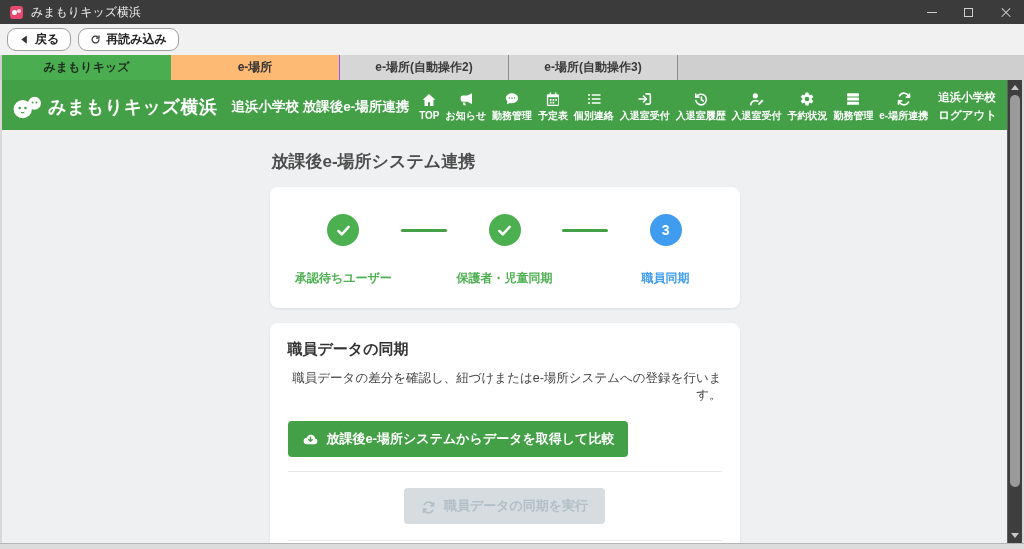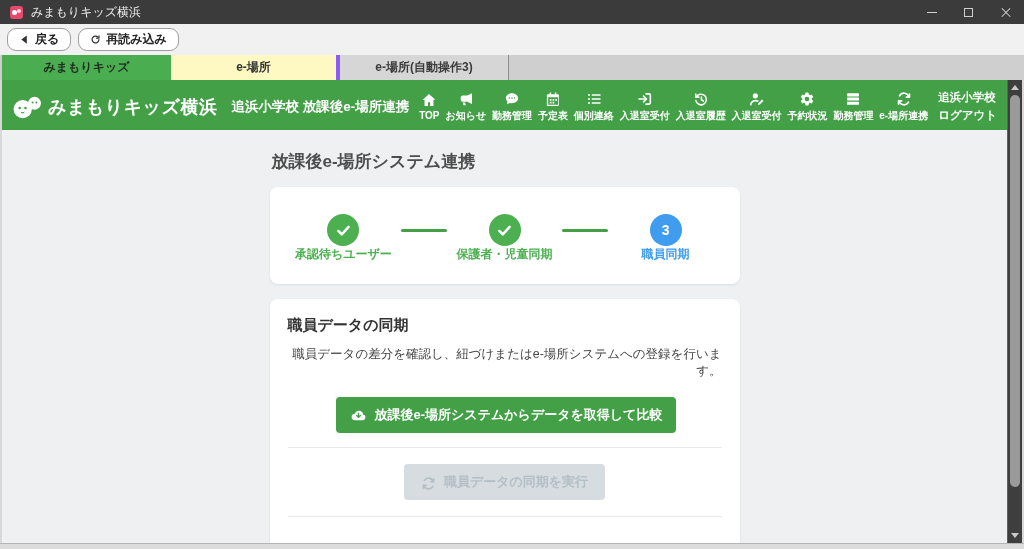--- a/index.html
+++ b/index.html
@@ -29,21 +29,21 @@
 
   
   .toolbar { height:31px; background:#f1f1f1; display:flex; align-items:center; padding-left:7px; gap:7px; }
   .tool-btn { display:inline-flex; align-items:center; gap:5px; height:23px; padding:0 11px; background:#fff; border:1px solid #9f9f9f; border-radius:9px; font-size:12px; font-weight:600; color:#222; cursor:pointer; }
   .tool-btn svg { width:11px; height:11px; color:#333; }
 
   
   .tabstrip { height:25px; background:#cfcfcf; display:flex; padding-left:2px; }
   .tab { width:169px; display:flex; align-items:center; justify-content:center; font-size:12px; font-weight:600; color:#333; cursor:pointer; white-space:nowrap; overflow:hidden; }
   .tab.green { background:#4aae50; color:#1f2d20; }
-  .tab.cream { background:#fef9c3; border-right:4px solid #8b5cf6; }
+  .tab.cream { background:#fdba74; border-right:1px solid #8b5cf6; }
   .tab.gray  { background:#d6d6d6; border-right:1px solid #8e8e8e; color:#3a3a3a; }
 
   
   .appframe { position:absolute; top:80px; bottom:6px; left:0; right:0; border-left:2px solid #d8d8d8; border-right:2px solid #d8d8d8; background:#eef0f1; }
   .appcontent { position:absolute; left:0; right:15px; top:0; bottom:0; overflow:hidden; }
   .greenline { height:3px; background:#43a047; }
 
   
   .navbar { height:47px; background:#43a047; display:flex; align-items:center; padding:0 6px 0 10px; overflow:hidden; }
   .brand { display:flex; align-items:center; gap:6px; cursor:default; flex:0 0 auto; }
@@ -62,29 +62,29 @@
   .page-title { font-size:17px; font-weight:700; color:#4d4d4d; margin:5px 0 14px 2px; }
   .card { background:#fff; border-radius:8px; box-shadow:0 1px 3px rgba(0,0,0,.08); }
 
   .stepper-card { padding:27px 16px 21px; margin-bottom:15px; }
   .stepper { display:flex; justify-content:center; align-items:flex-start; }
   .step { display:flex; flex-direction:column; align-items:center; width:118px; }
   .step-circle { width:32px; height:32px; border-radius:50%; display:flex; align-items:center; justify-content:center; color:#fff; font-weight:700; font-size:14px; }
   .step.done .step-circle { background:#4caf50; }
   .step.active .step-circle { background:#3f9cee; }
   .step-icon svg { width:19px; height:19px; }
-  .step-label { margin-top:0; font-size:12px; font-weight:600; white-space:nowrap; }
+  .step-label { margin-top:24px; font-size:12px; font-weight:600; white-space:nowrap; }
   .step.done .step-label { color:#4caf50; }
   .step.active .step-label { color:#3f9cee; font-weight:700; }
   .connector { width:46px; height:3px; border-radius:2px; background:#43a047; margin-top:15px; }
 
   .sync-card { padding:17px 18px 0; height:262px; }
   .card-title { font-size:15px; font-weight:700; color:#333; }
   .card-desc { font-size:12.5px; color:#444; margin-top:11px;text-align:right; }
-  .btn { display:inline-flex; align-items:center; border:none; cursor:pointer; font-family:inherit;margin-left:48px; }
+  .btn { display:inline-flex; align-items:center; border:none; cursor:pointer; font-family:inherit; }
   .btn svg { flex:0 0 auto; }
   .btn-fetch { gap:8px; margin-top:17px; background:#43a047; color:#fff; border-radius:4px; padding:9px 14px; font-size:13px; font-weight:700; }
   .btn-fetch svg { width:17px; height:17px; }
   .divider { border-top:1px solid #e9e9e9; margin-top:14px; }
   .divider.second { margin-top:16px; }
   .btn-exec { display:flex; gap:8px; margin:16px auto 0; background:#d6dce0; color:#b3bfc6; border-radius:4px; padding:9px 17px; font-size:13px; font-weight:700; cursor:default;align-items:flex-end; }
   .btn-exec svg { width:15px; height:15px; }
 
   
   .scrollbar { position:absolute; top:0; right:0; bottom:0; width:15px; background:#3e3e3e; border-left:1px solid #5f5f5f; cursor:default; }
@@ -140,20 +140,23 @@
 
     <div class="tab green">
       <span>みまもりキッズ</span>
     </div>
 
     <div class="tab cream">
       <span>e-場所</span>
     </div>
 
 
+    <div class="tab gray">
+      <span>e-場所(自動操作2)</span>
+    </div>
 
     <div class="tab gray">
       <span>e-場所(自動操作3)</span>
     </div>
   </div>
 
 <div class="appframe">
   <div class="appcontent">
     <div class="greenline"></div>
 

